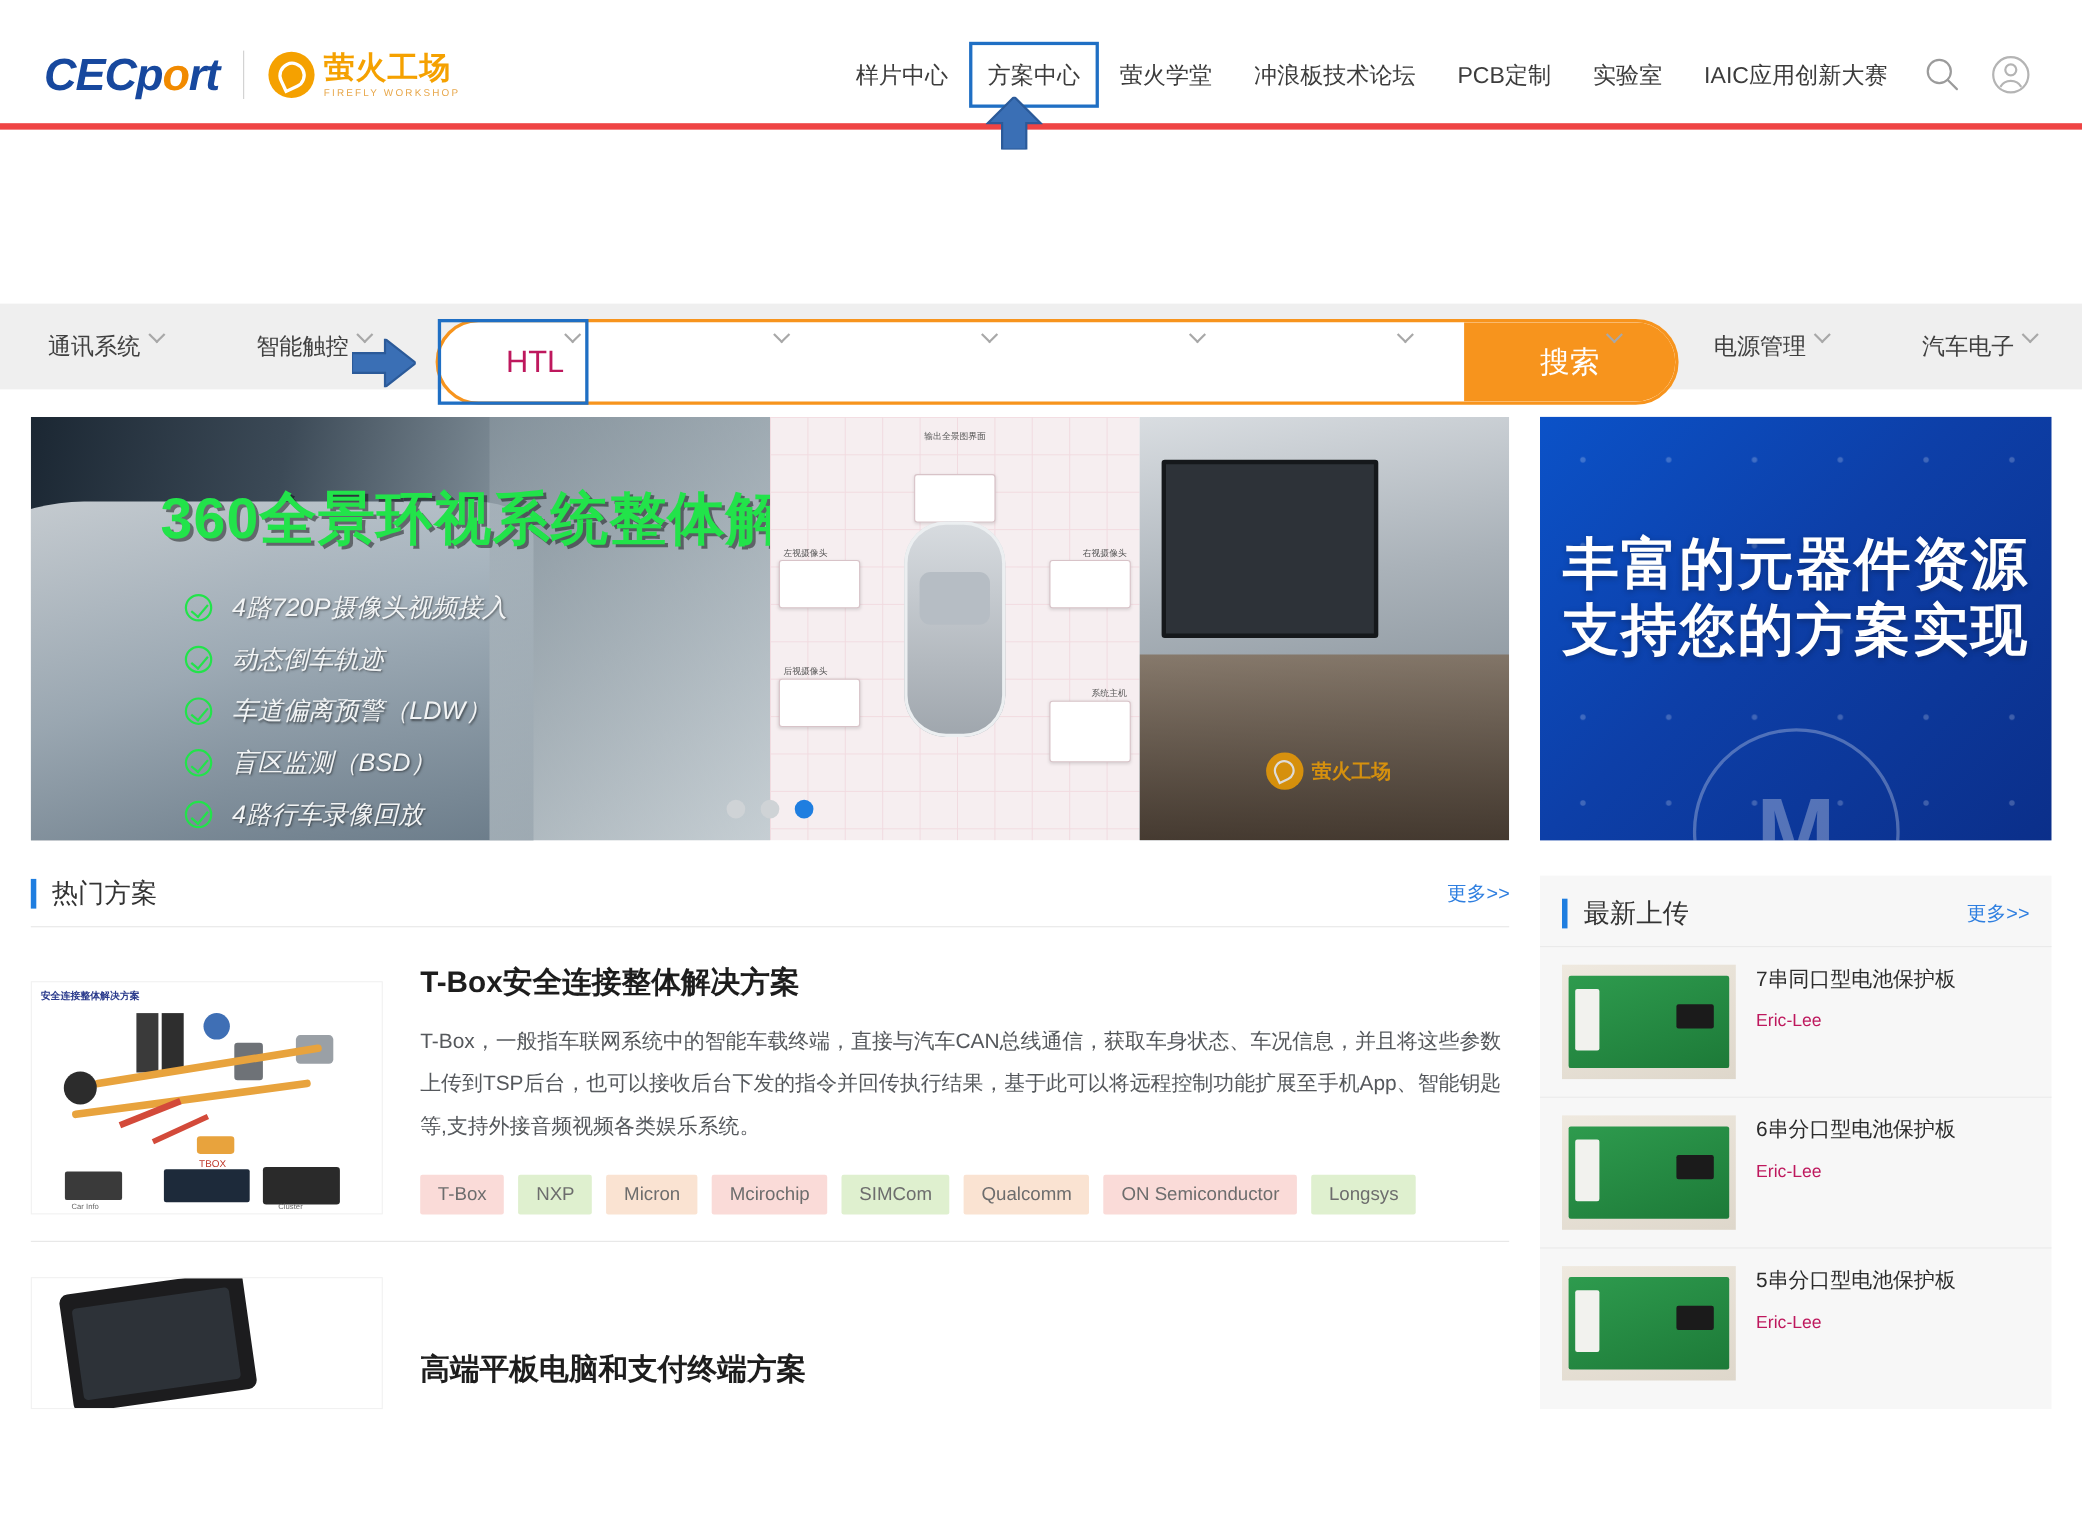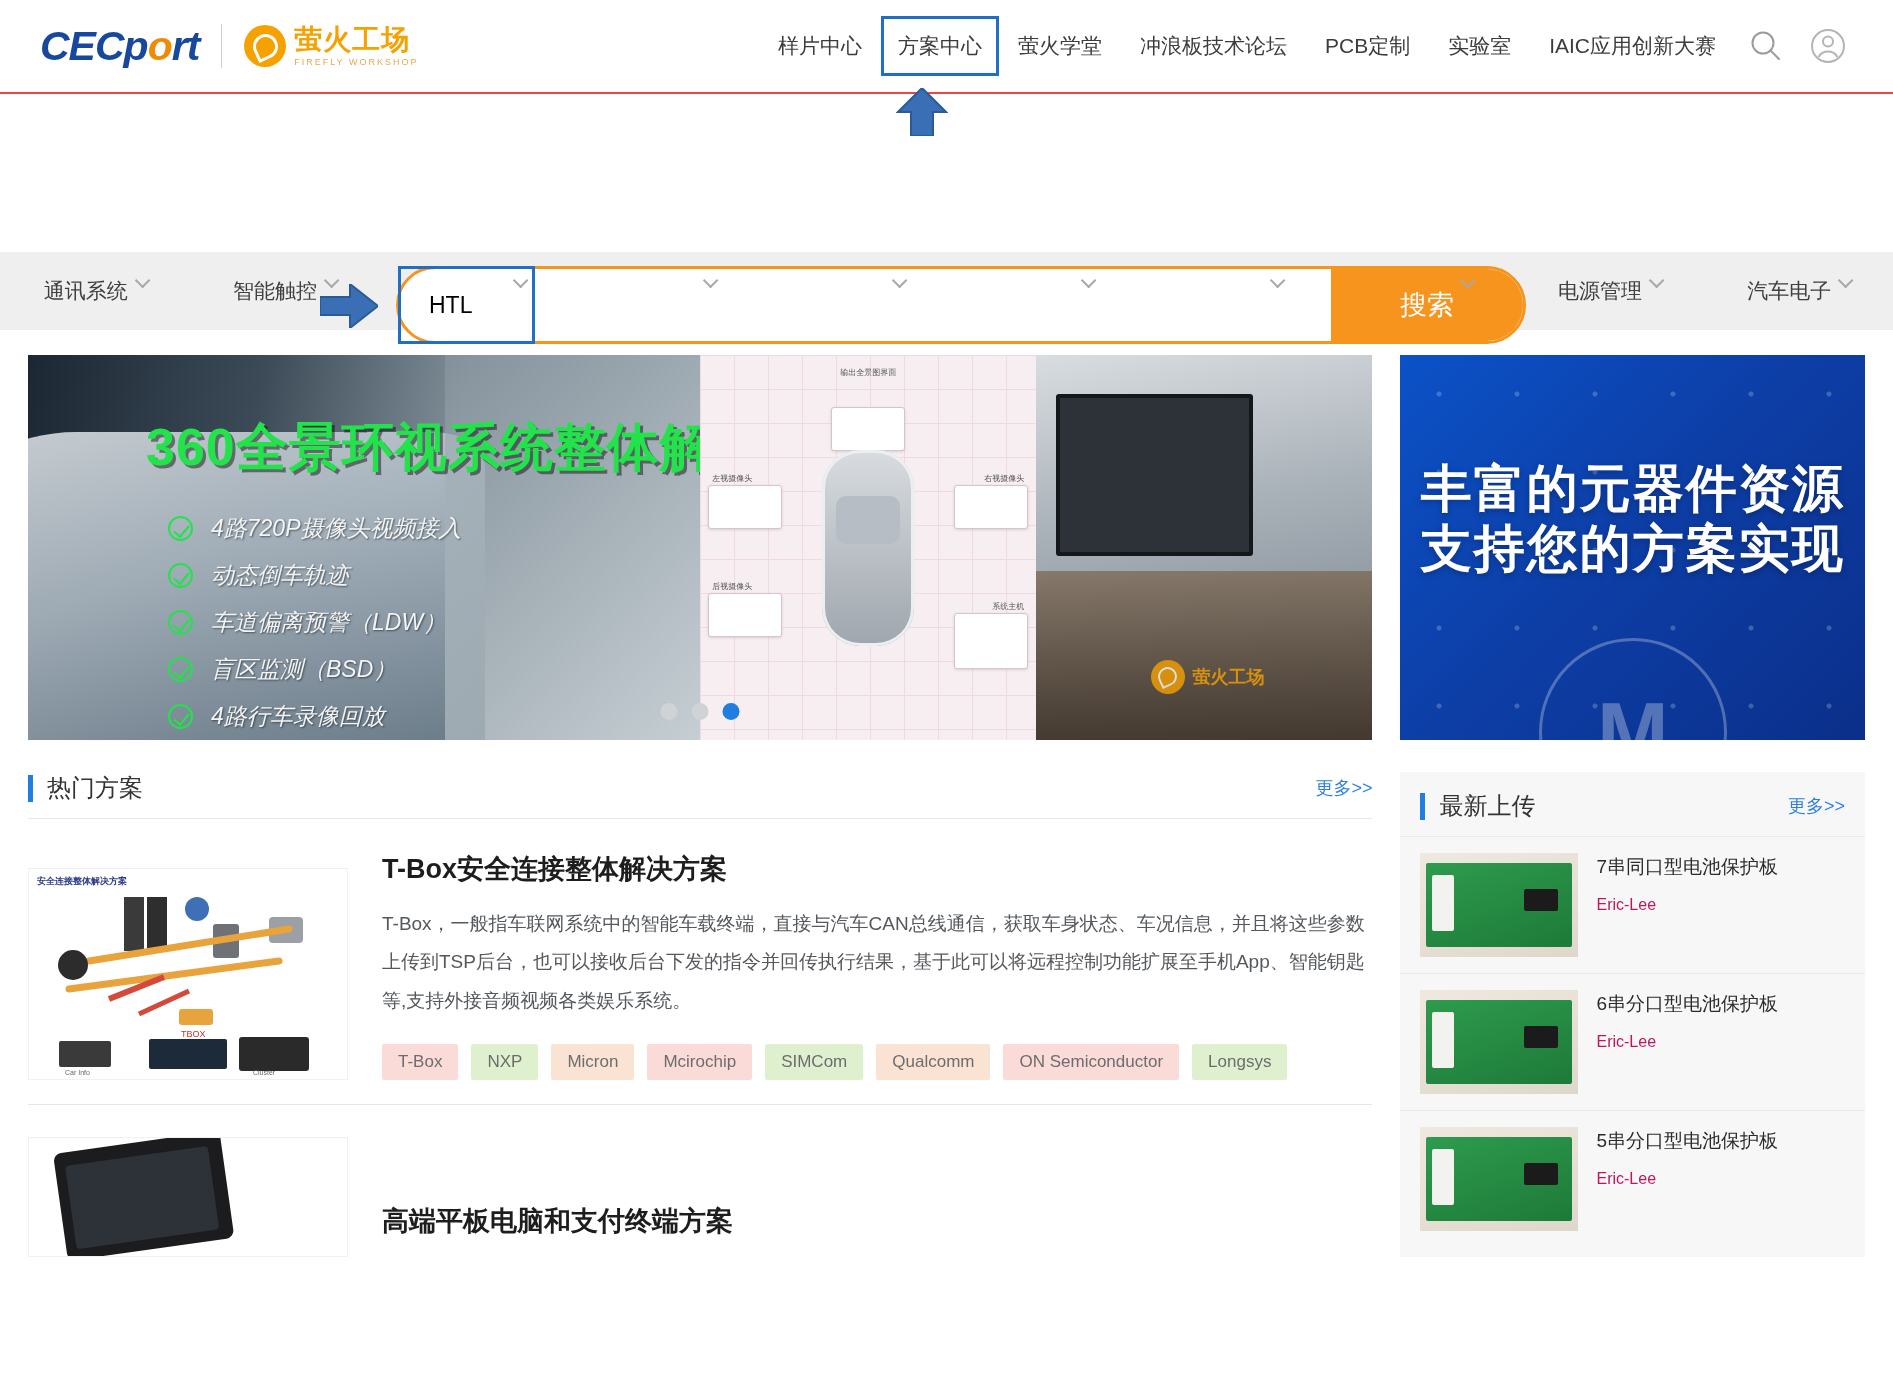--- a/index.html
+++ b/index.html
@@ -9,21 +9,22 @@
     font-family: "Liberation Sans", "DejaVu Sans", sans-serif;
     overflow: hidden;
   }
 
   
   .top-header {
     height: 94px; width: 100%;
     background: #fff;
     display: flex; align-items: center;
     position: relative;
-    border-bottom: 2px solid #ef4444;
+    border-bottom: 6px solid #ef4444;
+    margin-top: 24px;
   }
   .logo-wrap { display: flex; align-items: center; margin-left: 40px; }
   .logo-cec {
     font-size: 41px; font-weight: bold; font-style: italic;
     color: #17489e; letter-spacing: -1px;
     font-family: "Liberation Sans", sans-serif;
   }
   .logo-cec .o-orange { color: #f18a00; }
   .logo-div { width: 1px; height: 44px; background: #cfcfcf; margin: 0 22px; }
   .logo-ff { display: flex; align-items: center; gap: 8px; }
@@ -79,22 +80,22 @@
     position: relative;
   }
   .search-pill {
     position: absolute; left: 396px; top: 172px;
     width: 1130px; height: 78px;
     border: 3px solid #f7941d; border-radius: 40px;
     background: #fff; display: flex; overflow: hidden;
   }
   .search-input-area {
     flex: 1; display: flex; align-items: center;
-    padding-left: 30px;
-    font-size: 23px; color: #000000;
+    padding-left: 61px;
+    font-size: 28px; color: #be185d;
   }
   .search-btn {
     width: 192px; background: #f7941d;
     display: flex; align-items: center; justify-content: center;
     color: #fff; font-size: 27px; cursor: pointer;
   }
   
   .htl-box {
     position: absolute; left: 398px; top: 172px;
     width: 137px; height: 78px;

